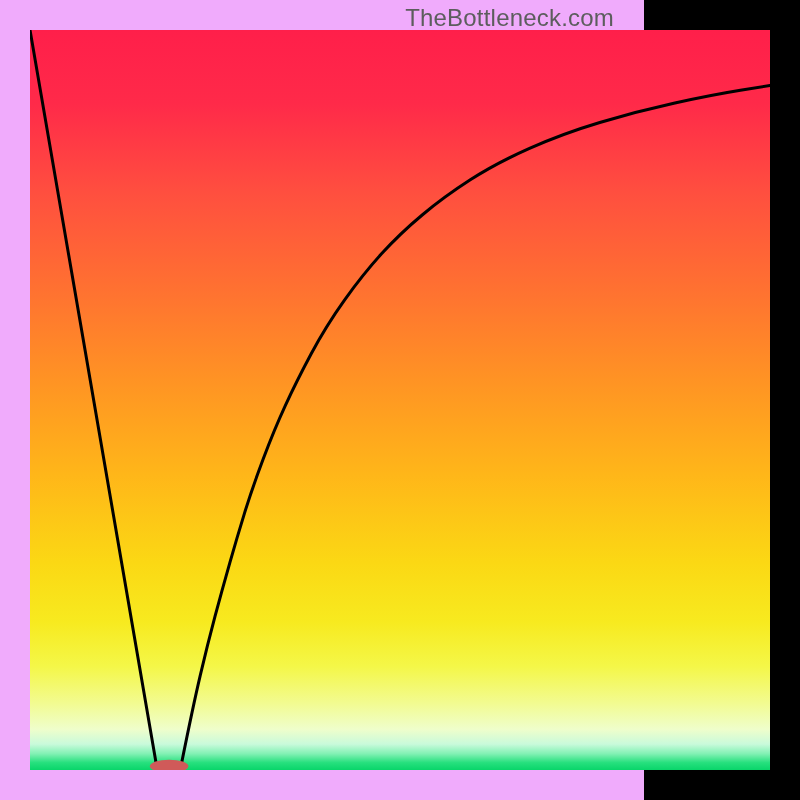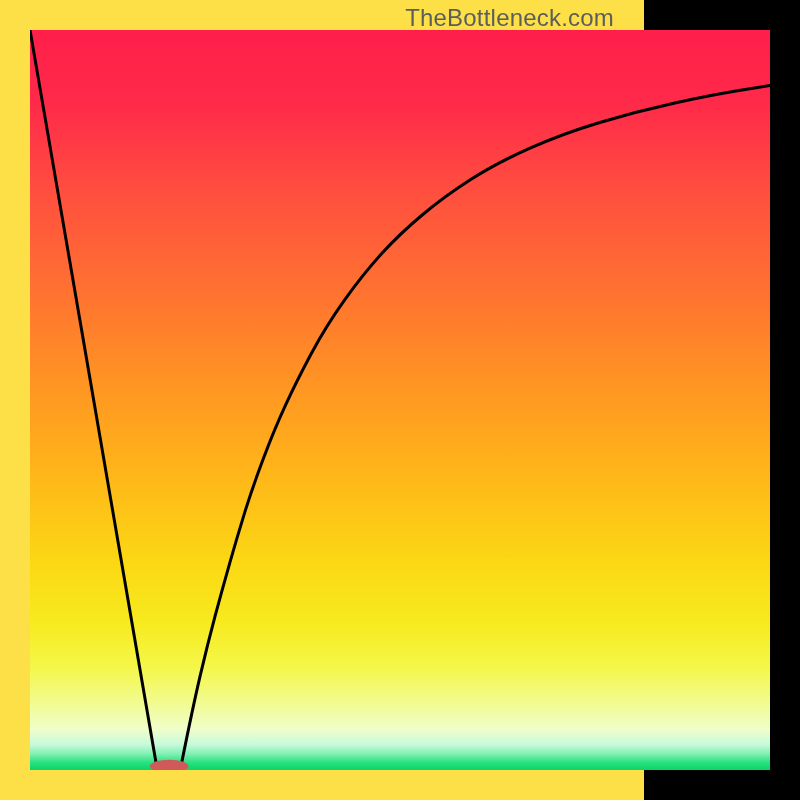--- a/index.html
+++ b/index.html
@@ -8,21 +8,21 @@
     width: 800px;
     height: 800px;
     overflow: hidden;
     background: #000;
     font-family: Arial, Helvetica, sans-serif;
   }
   .outer {
     position: relative;
     width: 644px;
     height: 800px;
-    background: #fde047;
+    background: #f0abfc;
   }
   .plot-area {
     position: absolute;
     left: 30px;
     top: 30px;
     width: 740px;
     height: 740px;
     overflow: hidden;
   }
   .attribution {

